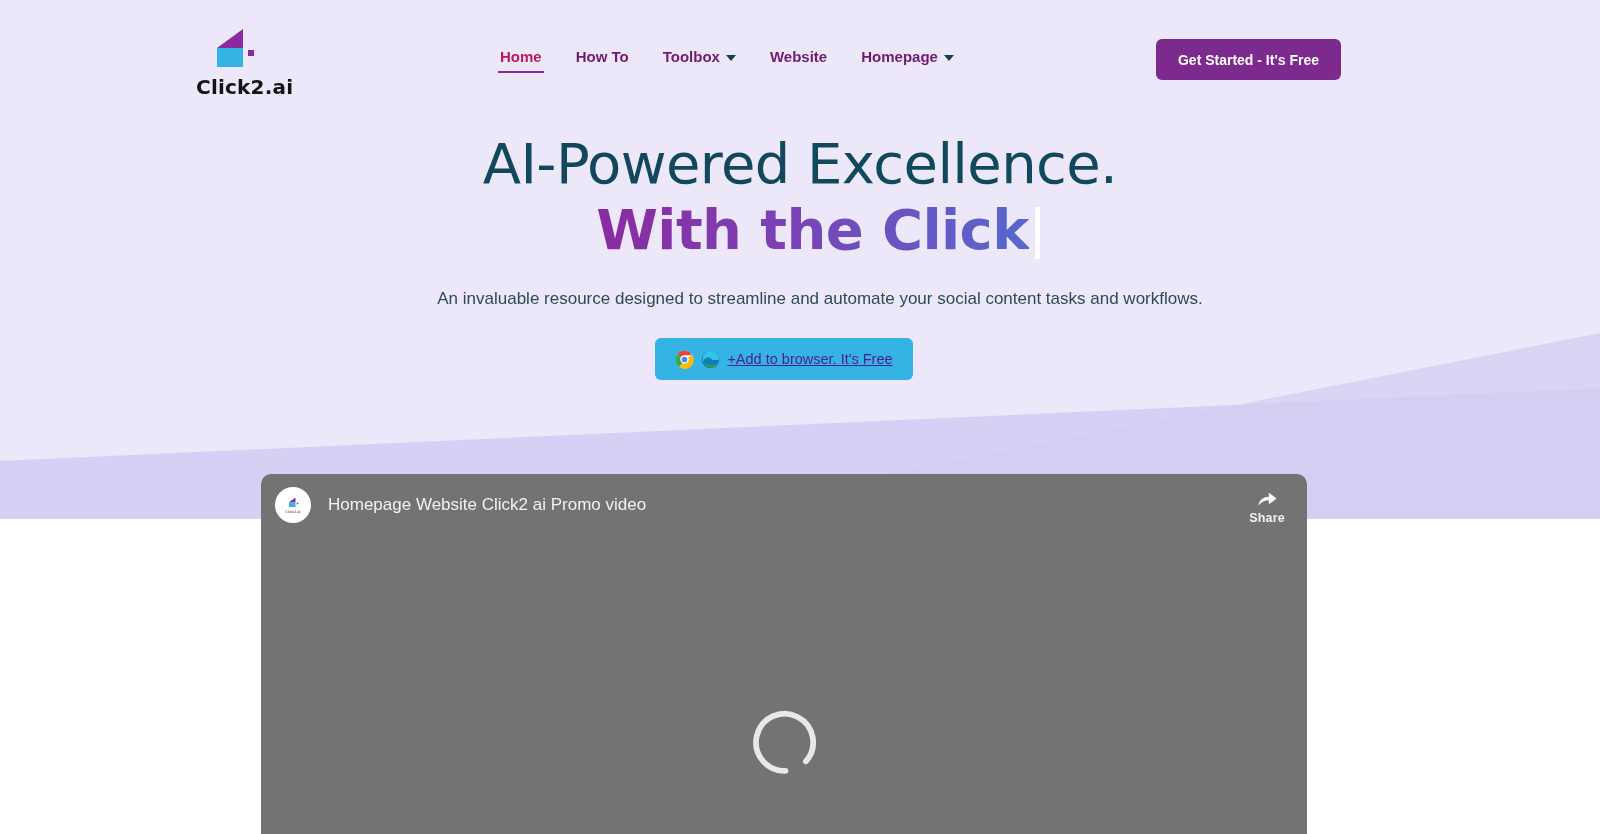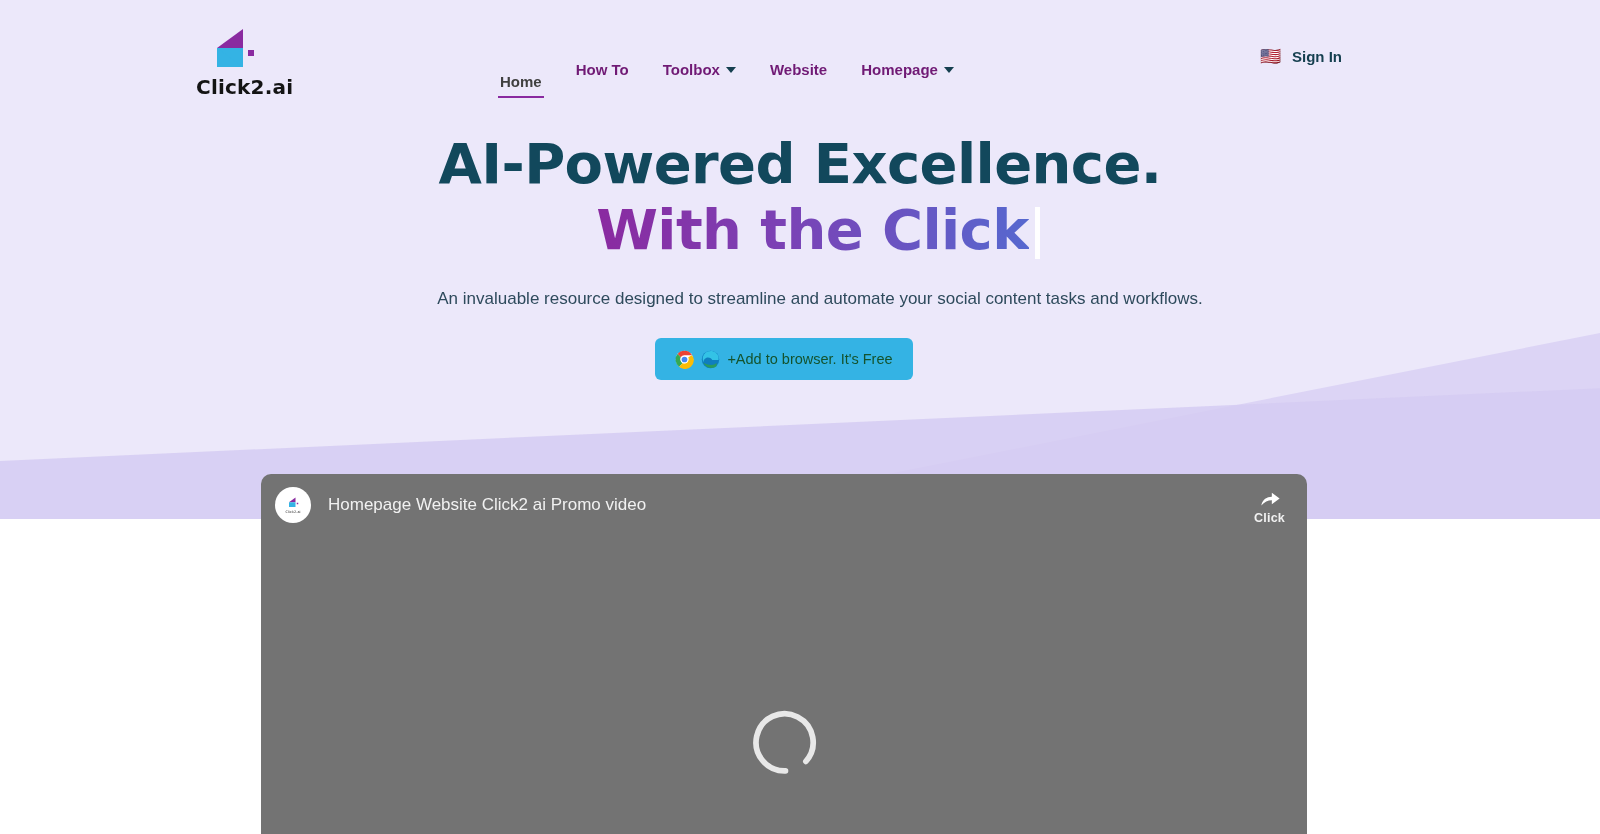--- a/index.html
+++ b/index.html
@@ -87,21 +87,21 @@
     display: flex;
     align-items: center;
     gap: 6px;
     font-size: 15px;
     font-weight: 700;
     color: #701a75;
     cursor: pointer;
     padding: 2px 2px 8px 2px;
     white-space: nowrap;
   }
-  .nav-item.active { color: #404040; margin-top: 25px; }
+  .nav-item.active { color: #be185d; }
   .nav-item.active::after {
     content: "";
     position: absolute;
     left: 0; right: 0;
     bottom: 0;
     height: 2px;
     background: #8a2aa0;
   }
   .caret {
     width: 0; height: 0;
@@ -154,21 +154,21 @@
     position: absolute;
     left: 0;
     top: 132px;
     width: 1600px;
     text-align: center;
     z-index: 10;
   }
   .headline-1 {
     font-size: 56px;
     line-height: 1.15;
-    font-weight: 700;
+    font-weight: 400;
     color: #12485c;
     letter-spacing: -.6px;
     font-family: "DejaVu Sans", sans-serif;
   }
   .headline-2-row {
     display: block;
     line-height: 1.15;
     margin-top: 2px;
     white-space: nowrap;
     padding-left: 36px;
@@ -213,23 +213,24 @@
     display: flex;
     align-items: center;
     justify-content: center;
     gap: 7px;
     cursor: pointer;
     z-index: 10;
     font-family: "Liberation Sans", sans-serif;
   }
   #cta-browser .cta-label {
     font-size: 14.5px;
-    color: #14532d;
+    color: #4c1d95;
     font-weight: 400;
     white-space: nowrap;
+    text-decoration: underline;
   }
   .browser-ico { width: 19px; height: 19px; display: block; }
 
   
   #video-player {
     position: absolute;
     left: 261px;
     top: 474px;
     width: 1046px;
     height: 360px;
@@ -342,20 +343,21 @@
       <span>Homepage</span>
       <span class="caret"></span>
     </div>
   </nav>
 
   <div id="header-right">
     <span class="flag-icon">🇺🇸</span>
     <span class="signin-link">Sign In</span>
   </div>
 
+  <button id="cta-header">Get Started - It's Free</button>
 </div>
 
 <div id="hero-copy">
   <div class="headline-1">AI-Powered Excellence.</div>
   <div class="headline-2-row">
     <span class="headline-2">With the Click</span><span class="type-caret"></span>
   </div>
   <div class="subhead">An invaluable resource designed to streamline and automate your social content tasks and workflows.</div>
 </div>
 
@@ -387,21 +389,21 @@
       </svg>
       <span class="av-text">Click2.ai</span>
     </div>
 
     <div id="video-title">Homepage Website Click2 ai Promo video</div>
 
     <div id="share-btn">
       <svg viewBox="0 0 24 20">
         <path d="M2.5 17.5C4 11 8.5 8.4 14 8.2V3.6L22.5 10 14 16.4v-4.6C9.7 11.9 5.8 13.6 2.5 17.5z" fill="#ffffff"></path>
       </svg>
-      <span class="share-label">Click</span>
+      <span class="share-label">Share</span>
     </div>
   </div>
 
   <div id="spinner">
     <svg viewBox="0 0 50 50">
       <path d="M25 4 A21 21 0 1 0 40 11" fill="none" stroke="#e8e8e8" stroke-width="4.2" stroke-linecap="round" transform="rotate(130 25 25)"></path>
     </svg>
   </div>
 
 </div>

